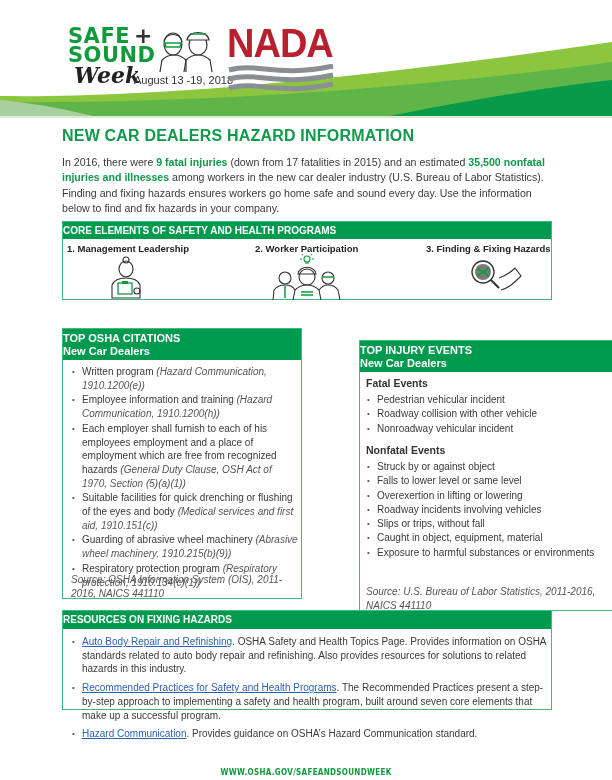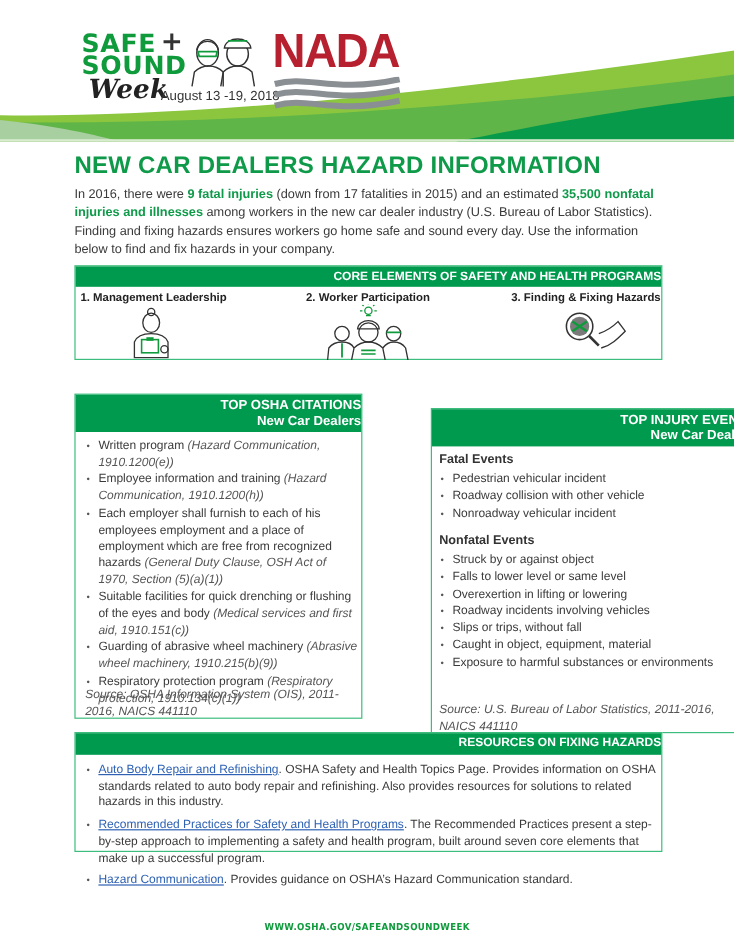--- a/index.html
+++ b/index.html
@@ -15,26 +15,26 @@
   .ssw-plus { left: 66px; top: 0; color: #333; font-size: 22px; }
   .ssw-sound { left: 0; top: 19px; }
   .ssw-week { position: absolute; left: 6px; top: 36px; font-family: "DejaVu Serif", serif; font-style: italic; font-weight: bold; font-size: 22px; color: #222; }
   .ssw-date { position: absolute; left: 66px; top: 48px; font-size: 11px; color: #333; white-space: nowrap; }
   .ssw-faces { position: absolute; left: 88px; top: 2px; }
 
   .nada-logo { position: absolute; left: 227px; top: 26px; width: 110px; height: 60px; }
   .nada-text { position: absolute; left: 0; top: -4px; font-family: "Liberation Sans", sans-serif; font-weight: bold; font-size: 38px; color: #b7202e; letter-spacing: -1px; transform: scaleY(1.05); }
   .nada-waves { position: absolute; left: 0; top: 38px; }
 
-  .main-title { position: absolute; left: 62px; top: 127px; font-size: 20px; font-weight: bold; color: #0f9a4a; letter-spacing: 0.2px; white-space: nowrap; }
+  .main-title { position: absolute; left: 62px; top: 127px; font-size: 16px; font-weight: bold; color: #0f9a4a; letter-spacing: 0.2px; white-space: nowrap; }
   .intro { position: absolute; left: 62px; top: 155px; width: 500px; font-size: 10.6px; line-height: 15.3px; color: #3a3a3a; }
   .intro .hl { color: #0f9a4a; font-weight: bold; }
 
   .box { position: absolute; border: 1.5px solid #3dbd7d; background: #fff; }
-  .box-head { background: #009a4e; color: #fff; font-weight: bold; text-align: right; font-size: 10.5px; line-height: 13px; }
+  .box-head { background: #009a4e; color: #fff; font-weight: bold; text-align: left; font-size: 10.5px; line-height: 13px; }
 
   .core { left: 62px; top: 221px; width: 490px; height: 79px; }
   .core .box-head { height: 17px; line-height: 17px; font-size: 10px; }
   .core-col { position: absolute; top: 21px; font-size: 9.5px; font-weight: bold; color: #222; white-space: nowrap; }
   .core-icon { position: absolute; }
 
   .cit { left: 62px; top: 328px; width: 240px; height: 271px; }
   .inj { left: 311px; top: 340px; width: 271px; height: 271px; margin-left: 48px; }
   .cit .box-head, .inj .box-head { height: 31px; padding-top: 3px; font-size: 11px; }
 

